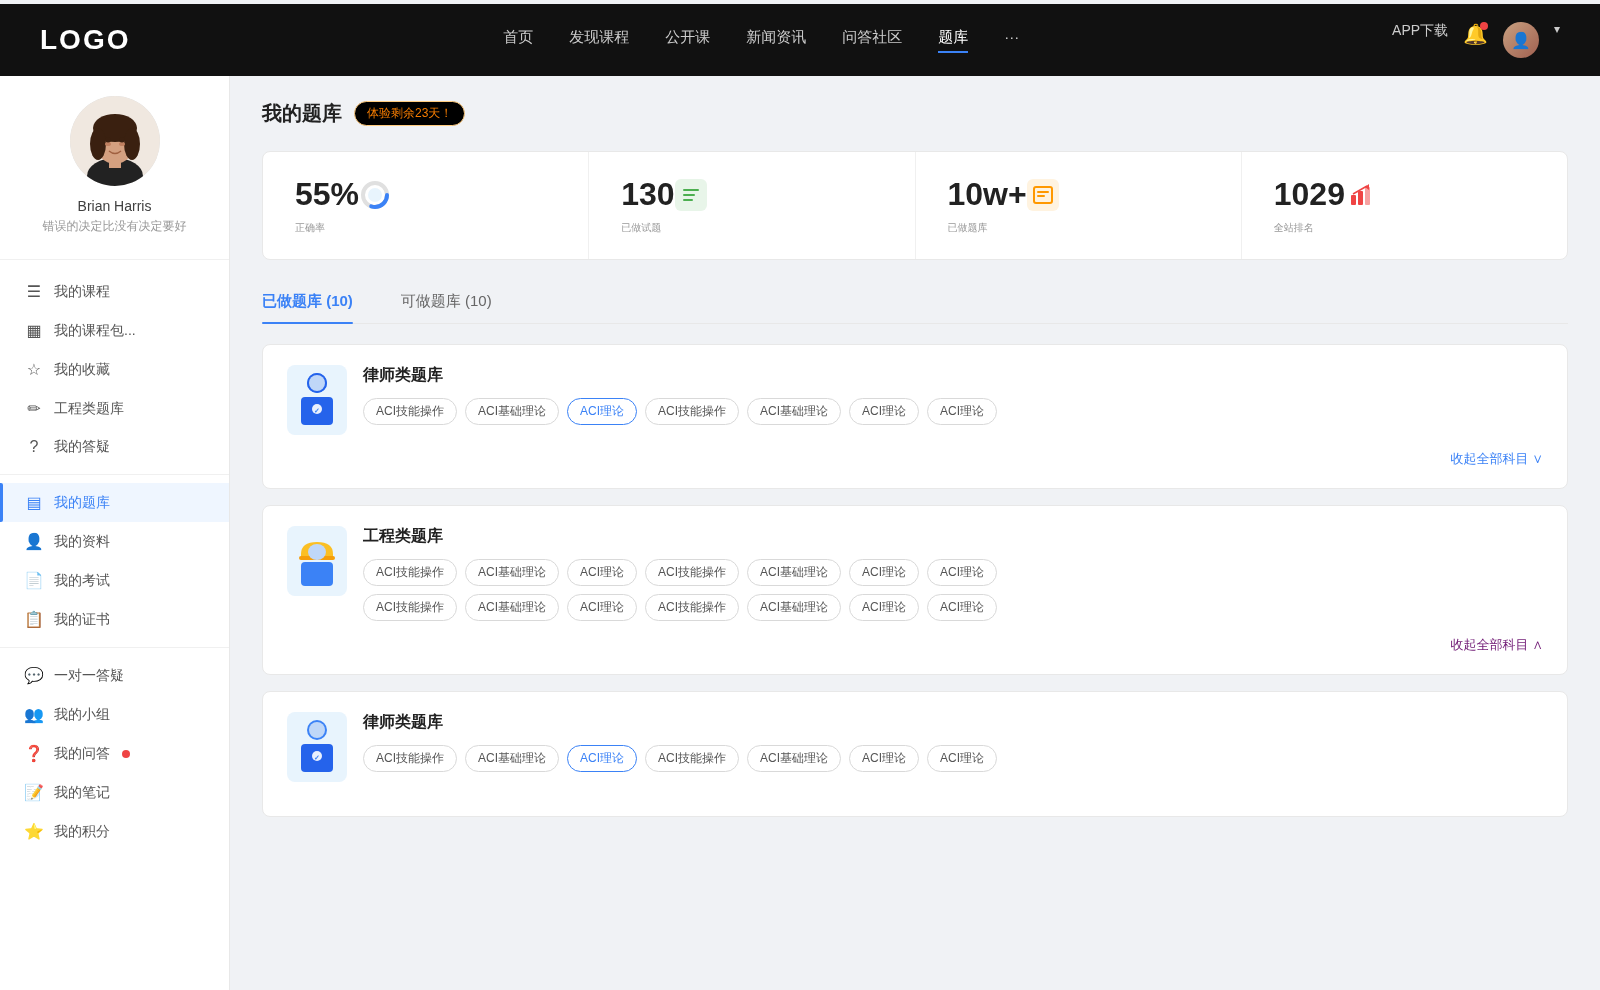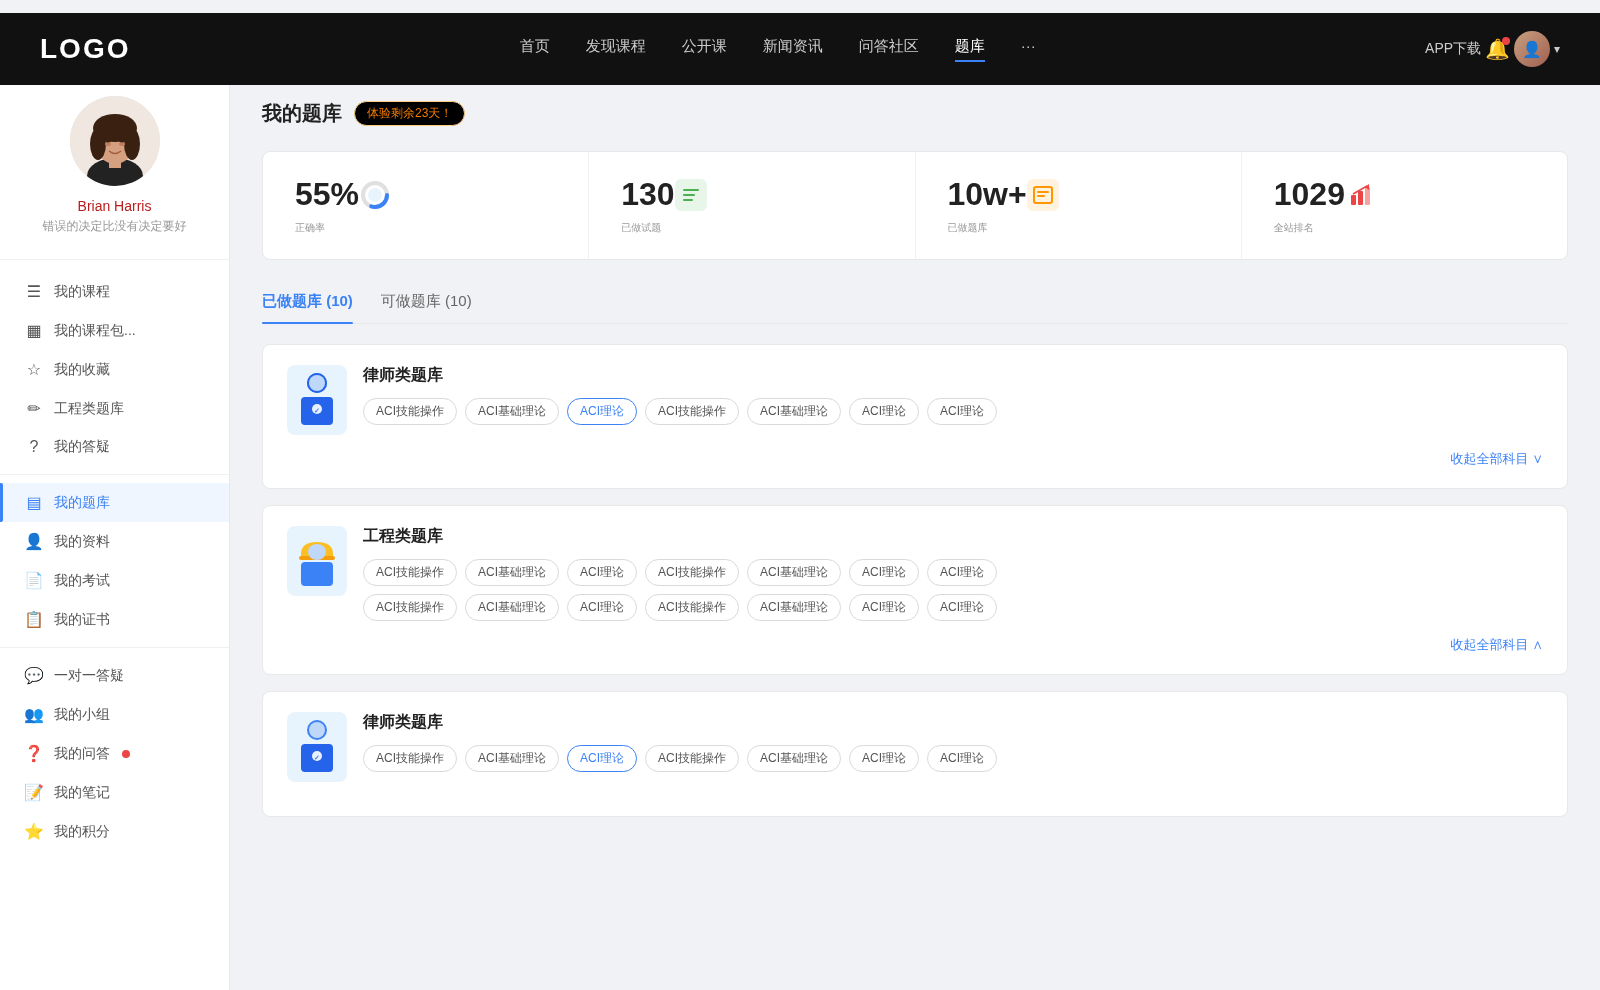--- a/index.html
+++ b/index.html
@@ -1,38 +1,38 @@
 <!DOCTYPE html>
 <html><head>
   <meta charset="utf-8">
   <style>
     * { box-sizing: border-box; margin: 0; padding: 0; }
     body { font-family: -apple-system, BlinkMacSystemFont, "PingFang SC", "Microsoft YaHei", sans-serif; background: #f0f2f5; min-height: 990px; }
 
     
-    .nav { background: #111; height: 72px; display: flex; align-items: center; padding: 0 40px; gap: 40px; position: sticky; top: 13px; z-index: 100; }
+    .nav { background: #111; height: 72px; display: flex; align-items: center; padding: 0 40px; gap: 40px; position: sticky; top: 4px; z-index: 100; }
     .nav-logo { color: #fff; font-size: 28px; font-weight: 900; letter-spacing: 2px; min-width: 80px; }
     .nav-links { display: flex; gap: 36px; flex: 1; justify-content: center; }
     .nav-link { color: #ccc; font-size: 15px; cursor: pointer; white-space: nowrap; text-decoration: none; }
     .nav-link.active { color: #fff; border-bottom: 2px solid #3b82f6; padding-bottom: 4px; }
-    .nav-right { display: flex; align-items: center; gap: 4px; margin-left: auto; }
+    .nav-right { display: flex; gap: 15px; margin-left: auto; }
     .nav-app { color: #ccc; font-size: 14px; cursor: pointer; }
     .nav-bell { color: #fff; font-size: 20px; cursor: pointer; position: relative; }
     .nav-bell-dot { width: 8px; height: 8px; background: #ef4444; border-radius: 50%; position: absolute; top: 0; right: 0; }
     .nav-avatar { width: 36px; height: 36px; border-radius: 50%; background: #888; overflow: hidden; cursor: pointer; }
     .nav-chevron { color: #ccc; cursor: pointer; font-size: 12px; }
 
     
     .layout { display: flex; min-height: calc(990px - 72px); }
 
     
     .sidebar { width: 230px; background: #fff; padding: 24px 0; flex-shrink: 0; border-right: 1px solid #e8e8e8; }
     .sidebar-profile { display: flex; flex-direction: column; align-items: center; padding: 0 16px 24px; border-bottom: 1px solid #f0f0f0; }
     .avatar-wrap { width: 90px; height: 90px; border-radius: 50%; overflow: hidden; background: #ddd; margin-bottom: 12px; }
-    .profile-name { font-size: 14px; color: #b91c1c; font-weight: 500; margin-bottom: 4px; }
+    .profile-name { font-size: 14px; color: #404040; font-weight: 500; margin-bottom: 4px; }
     .profile-motto { font-size: 12px; color: #999; text-align: center; }
     .sidebar-menu { padding: 12px 0; }
     .menu-item { display: flex; align-items: center; gap: 10px; padding: 10px 24px; cursor: pointer; color: #555; font-size: 14px; position: relative; }
     .menu-item.active { color: #3b82f6; background: #eff6ff; }
     .menu-item.active::before { content: ''; position: absolute; left: 0; top: 0; bottom: 0; width: 3px; background: #3b82f6; border-radius: 0 2px 2px 0; }
     .menu-icon { font-size: 16px; width: 20px; text-align: center; flex-shrink: 0; }
     .menu-dot { width: 8px; height: 8px; background: #ef4444; border-radius: 50%; margin-left: 2px; }
     .sidebar-divider { height: 1px; background: #f0f0f0; margin: 8px 0; }
 
     
@@ -50,37 +50,37 @@
     .stat-top { display: flex; align-items: center; margin-bottom: 8px; }
     .stat-value { font-size: 32px; font-weight: 700; color: #222; }
     .stat-icon { width: 32px; height: 32px; border-radius: 6px; display: flex; align-items: center; justify-content: center; font-size: 18px; }
     .stat-icon.blue { background: transparent; }
     .stat-icon.green { background: #e8f5e9; color: #4caf50; }
     .stat-icon.orange { background: #fff3e0; color: #ff9800; }
     .stat-icon.red { background: #fff; color: #ef4444; }
     .stat-label { font-size: 10px; color: #999; }
 
     
-    .tabs { display: flex; gap: 28px; margin-bottom: 20px; border-bottom: 1px solid #e8e8e8; }
+    .tabs { display: flex; gap: 48px; margin-bottom: 20px; border-bottom: 1px solid #e8e8e8; }
     .tab { padding: 8px 0 12px; font-size: 15px; cursor: pointer; color: #666; position: relative; }
     .tab.active { color: #3b82f6; font-weight: 600; }
     .tab.active::after { content: ''; position: absolute; bottom: -1px; left: 0; right: 0; height: 2px; background: #3b82f6; border-radius: 2px; }
 
     
     .bank-card { background: #fff; border-radius: 8px; border: 1px solid #e8e8e8; margin-bottom: 16px; padding: 20px 24px; }
     .bank-header { display: flex; align-items: flex-start; gap: 16px; margin-bottom: 14px; }
     .bank-icon { width: 60px; height: 70px; background: #e8f4fd; border-radius: 8px; display: flex; align-items: center; justify-content: center; flex-shrink: 0; }
     .bank-info { flex: 1; }
     .bank-name { font-size: 16px; font-weight: 600; color: #222; margin-bottom: 12px; }
     .tags-row { display: flex; flex-wrap: wrap; gap: 8px; }
     .tag { padding: 4px 12px; border: 1px solid #d9d9d9; border-radius: 20px; font-size: 12px; color: #555; cursor: pointer; white-space: nowrap; }
     .tag.active-tag { border-color: #3b82f6; color: #3b82f6; background: #fff; }
     .bank-footer { text-align: right; margin-top: 10px; }
     .expand-btn { color: #3b82f6; font-size: 13px; cursor: pointer; }
-    .collapse-btn { color: #3b82f6; font-size: 13px; cursor: pointer; }
+    .collapse-btn { color: #701a75; font-size: 13px; cursor: pointer; }
 
     
     ::-webkit-scrollbar { width: 6px; }
     ::-webkit-scrollbar-thumb { background: #ccc; border-radius: 3px; }
   </style>
 </head>
 <body>
 
 <nav class="nav">
   <div class="nav-logo">LOGO</div>

